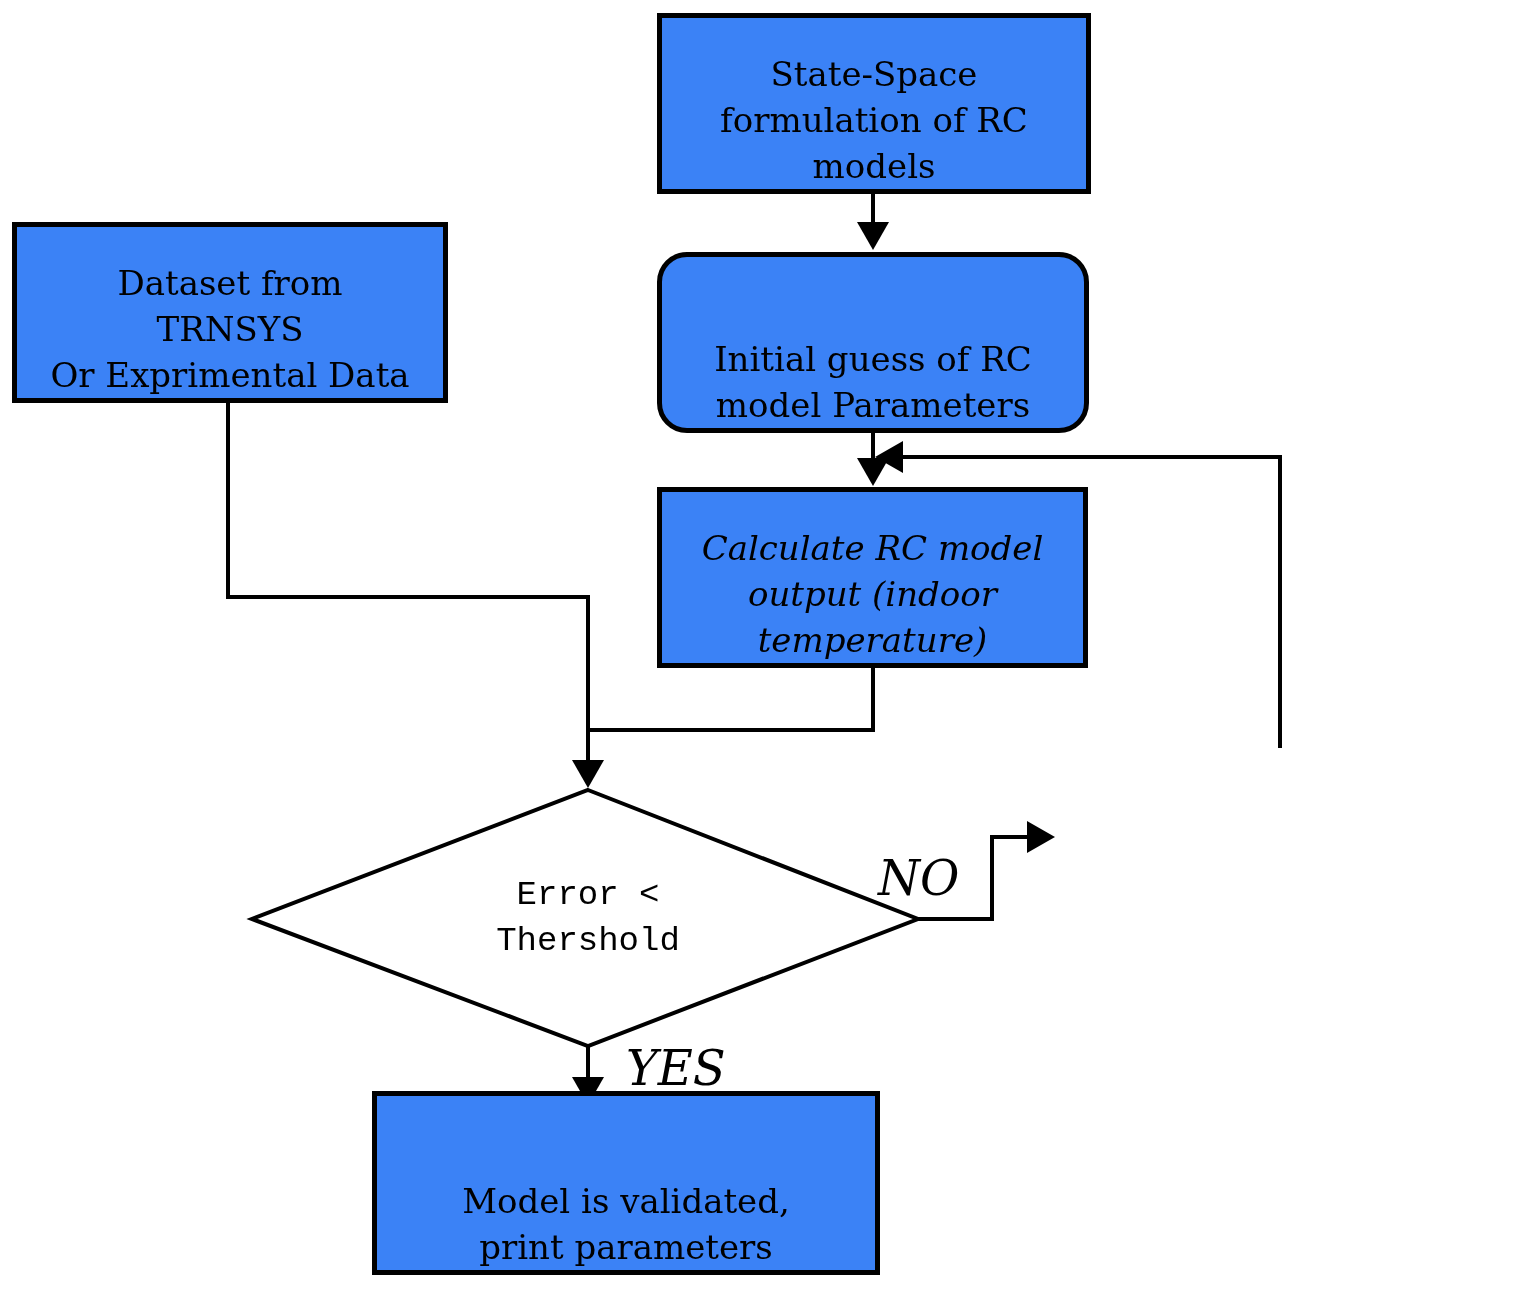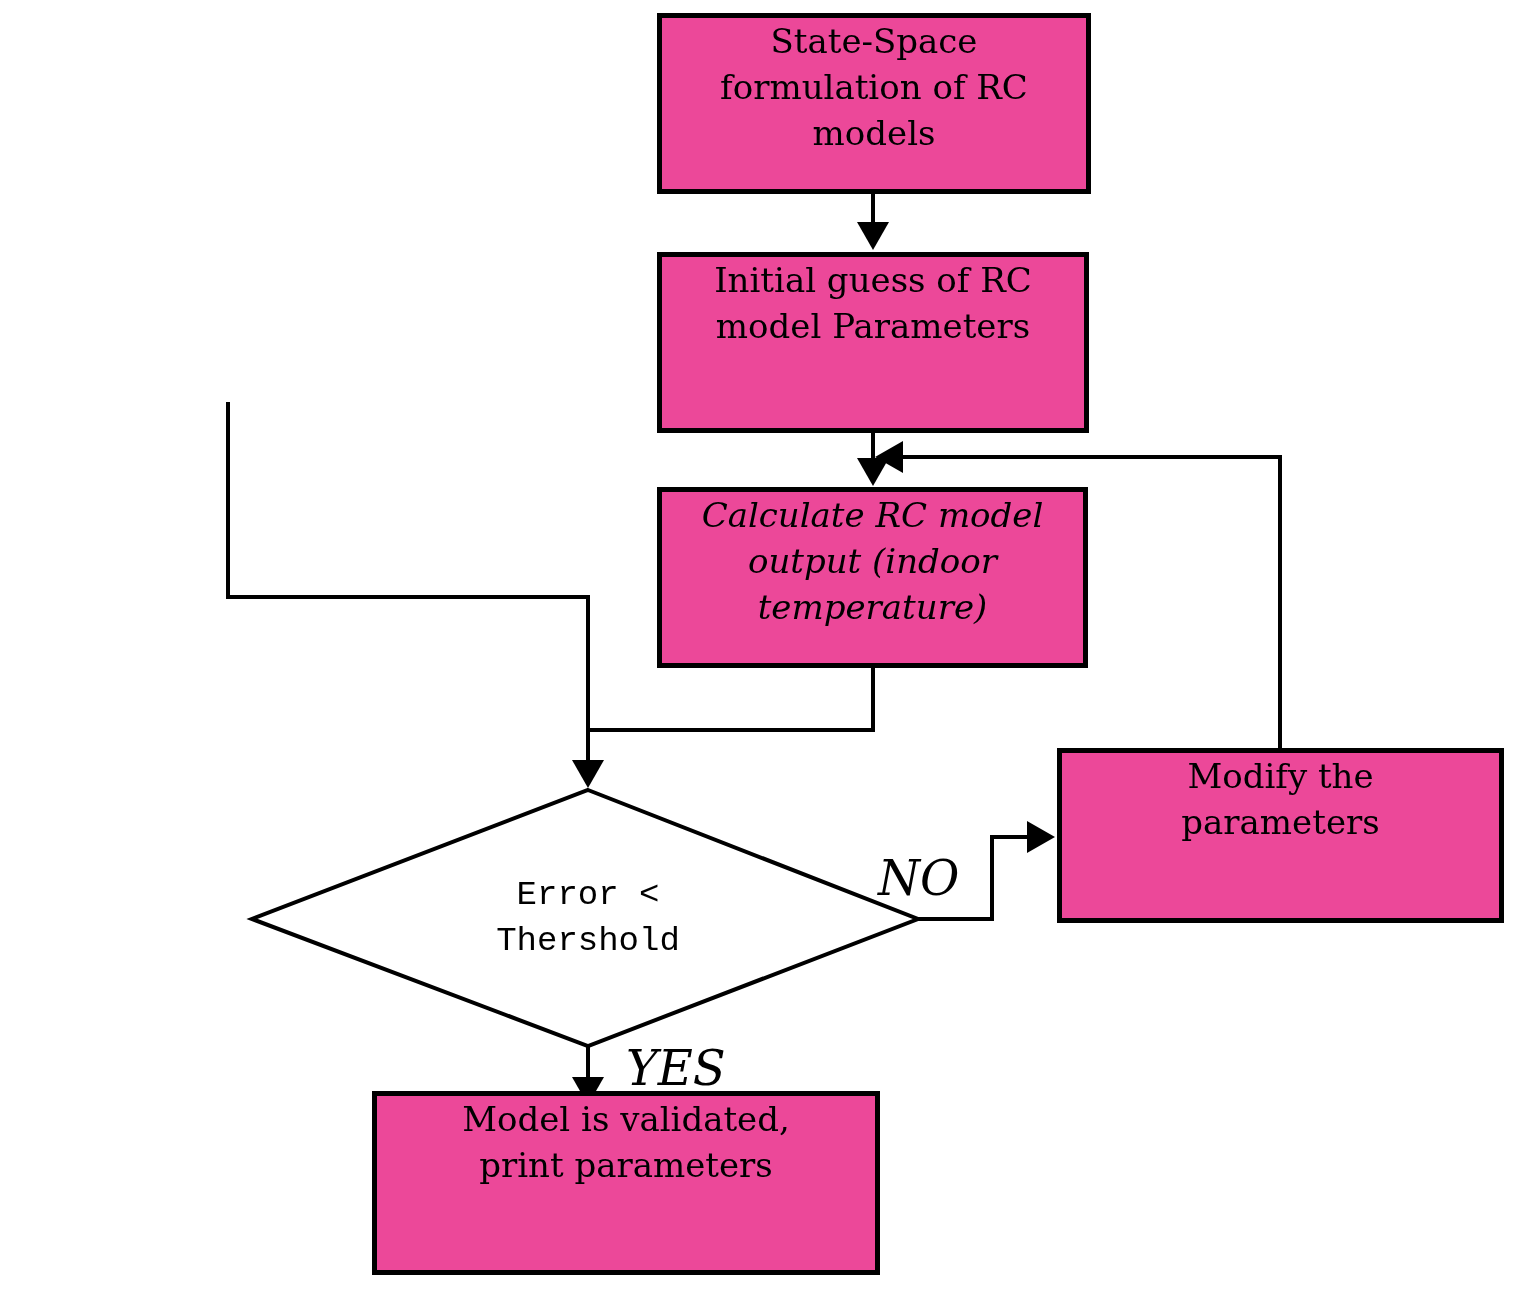--- a/index.html
+++ b/index.html
@@ -19,24 +19,24 @@
   .wires {
     position: absolute;
     left: 0;
     top: 0;
     width: 1515px;
     height: 1306px;
   }
   .node {
     position: absolute;
     box-sizing: border-box;
-    background: #ec4899;
+    background: #3b82f6;
     border: 5px solid #000000;
     display: flex;
-    align-items: flex-start;
+    align-items: flex-end;
     justify-content: center;
     text-align: center;
     font-size: 34px;
     line-height: 46px;
     white-space: pre-line;
   }
   .diamond-label {
     position: absolute;
     display: flex;
     align-items: center;
@@ -50,21 +50,21 @@
   }
   .edge-label {
     position: absolute;
     font-size: 48px;
     line-height: 40px;
     background: transparent;
     font-style: italic;
   }
   .node-state-space { left: 657px; top: 13px;  width: 434px; height: 181px; }
   .node-dataset     { left: 12px;  top: 222px; width: 436px; height: 181px; }
-  .node-initial     { left: 657px; top: 252px; width: 432px; height: 181px; }
+  .node-initial     { left: 657px; top: 252px; width: 432px; height: 181px; border-radius: 30px; }
   .node-calculate   { left: 657px; top: 487px; width: 431px; height: 181px; font-style: italic; }
   .node-modify      { left: 1057px;top: 748px; width: 447px; height: 175px; }
   .node-validated   { left: 372px; top: 1091px;width: 508px; height: 184px; }
   .diamond-text     { left: 388px; top: 846px; width: 400px; height: 144px; }
   .label-no         { left: 878px; top: 858px; }
   .label-yes        { left: 626px; top: 1048px; text-align: center; }
 </style>
 </head>
 <body>
 
@@ -96,41 +96,42 @@
     <path d="M 588 1046 L 588 1079" stroke="#000000" stroke-width="4" fill="none"></path>
     <polygon points="588,1105 572,1077 604,1077" fill="#000000"></polygon>
   </svg>
 
   <div class="node node-state-space">
     <span>State-Space
 formulation of RC
 models</span>
   </div>
 
+  <div class="node node-dataset">
+    <span>Dataset from
+TRNSYS
+Or Exprimental Data</span>
+  </div>
 
   <div class="node node-initial">
     <span>Initial guess of RC
 model Parameters</span>
   </div>
 
   <div class="node node-calculate">
     <span>Calculate RC model
 output (indoor
 temperature)</span>
   </div>
 
   <div class="diamond-label diamond-text">
     <span>Error &lt;
 Thershold</span>
   </div>
 
-  <div class="node node-modify">
-    <span>Modify the
-parameters</span>
-  </div>
 
   <div class="node node-validated">
     <span>Model is validated,
 print parameters</span>
   </div>
 
   <div class="edge-label label-no">NO</div>
   <div class="edge-label label-yes">YES</div>
 
 </div>

